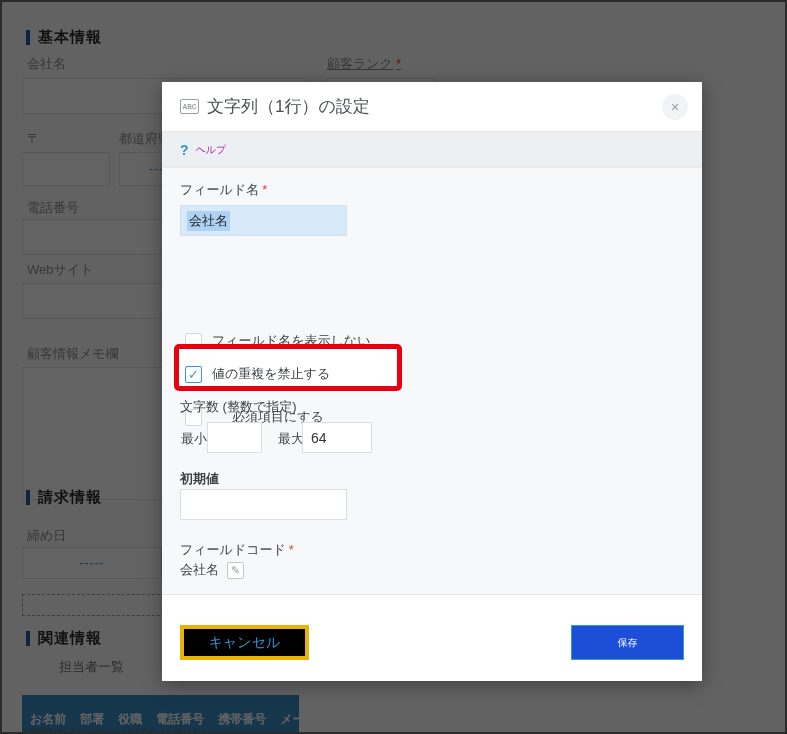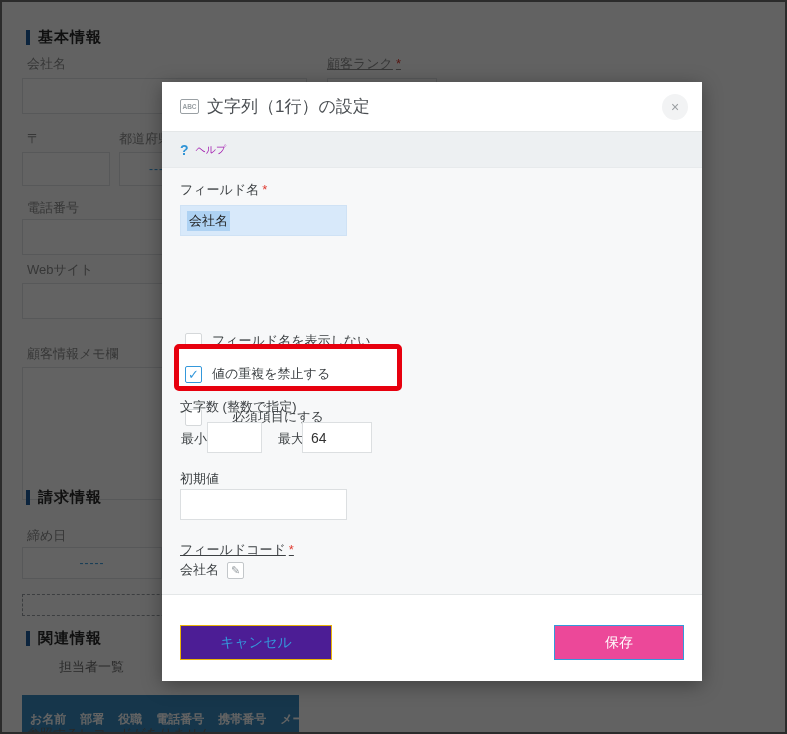--- a/index.html
+++ b/index.html
@@ -40,22 +40,22 @@
   .cb.checked { border:1px solid #3498db; display:flex; align-items:center; justify-content:center; }
   .cb-check { color:#3498db; font-size:13px; font-weight:bold; line-height:1; }
   .cb-label { font-size:13px; color:#3c4043; margin-left:10px; white-space:nowrap; }
   .qmark { width:15px; height:15px; border-radius:50%; background:#b9bdc0; color:#fff; font-size:10px; font-weight:bold; display:flex; align-items:center; justify-content:center; margin-left:7px; }
   .red-box { position:absolute; left:12px; top:262px; width:228px; height:47px; border:5px solid #e7000e; border-radius:5px; background:#fff; }
   .mini-input { position:absolute; height:31px; background:#fff; border:1px solid #dcdfe1; font-size:14px; color:#333; padding-left:8px; font-family:"Liberation Sans","DejaVu Sans",sans-serif; }
   .code-row { position:absolute; left:18px; top:479px; display:flex; align-items:center; }
   .code-text { font-size:13px; color:#3c4043; }
   .edit-icon { width:17px; height:17px; border:1px solid #c3c7ca; border-radius:2px; background:#fff; color:#9aa0a4; font-size:11px; display:flex; align-items:center; justify-content:center; margin-left:8px; }
   .modal-footer { position:absolute; left:0; bottom:0; width:100%; height:87px; background:#fff; border-top:1px solid #e4e7e8; }
-  .btn-cancel { position:absolute; left:18px; top:30px; width:152px; height:35px; background:#4c1d95; border:1px solid #eab308; color:#3498db; font-size:14px; display:flex; align-items:center; justify-content:center; cursor:pointer; }
-  .btn-save { position:absolute; right:18px; top:30px; width:130px; height:35px; background:#ec4899; border:1px solid #3498db; color:#fff; font-size:14px; display:flex; align-items:center; justify-content:center; cursor:pointer; }
+  .btn-cancel { position:absolute; left:18px; top:30px; width:129px; height:35px; background:#000000; border:4px solid #eab308; color:#3498db; font-size:14px; display:flex; align-items:center; justify-content:center; cursor:pointer; }
+  .btn-save { position:absolute; right:18px; top:30px; width:113px; height:35px; background:#1d4ed8; border:1px solid #3498db; color:#fff; font-size:10px; display:flex; align-items:center; justify-content:center; cursor:pointer; }
 </style>
 </head>
 <body>
 
 <div class="frame">
 
   <div class="page">
 
     <div class="sec-header" style="left:24px; top:26px;">
       <span class="sec-marker"></span>
@@ -156,24 +156,24 @@
         </span>
       <span class="cb-label">値の重複を禁止する</span>
     </div>
 
     <div class="m-label" style="left:18px; top:316px;">文字数 (整数で指定)</div>
     <div class="m-label" style="left:19px; top:348px;">最小</div>
     <div class="mini-input" style="left:45px; top:340px; width:55px;"></div>
     <div class="m-label" style="left:116px; top:348px;">最大</div>
     <input class="mini-input" style="left: 140px; top: 340px; width: 70px;" value="64">
 
-    <div class="m-label" style="left:18px; top:388px;">初期値</div>
+    <div class="m-label" style="left:18px; top:388px;font-weight:bold;">初期値</div>
     <div class="mini-input" style="left:18px; top:407px; width:167px;"></div>
 
-    <div class="m-label" style="left:18px; top:459px;text-decoration:underline;"><span>フィールドコード</span><span class="req">*</span></div>
+    <div class="m-label" style="left:18px; top:459px;"><span>フィールドコード</span><span class="req">*</span></div>
     <div class="code-row">
       <span class="code-text">会社名</span>
       <span class="edit-icon">✎</span>
     </div>
 
     <div class="modal-footer">
       <div class="btn-cancel">キャンセル</div>
       <div class="btn-save">保存</div>
     </div>
   </div>

